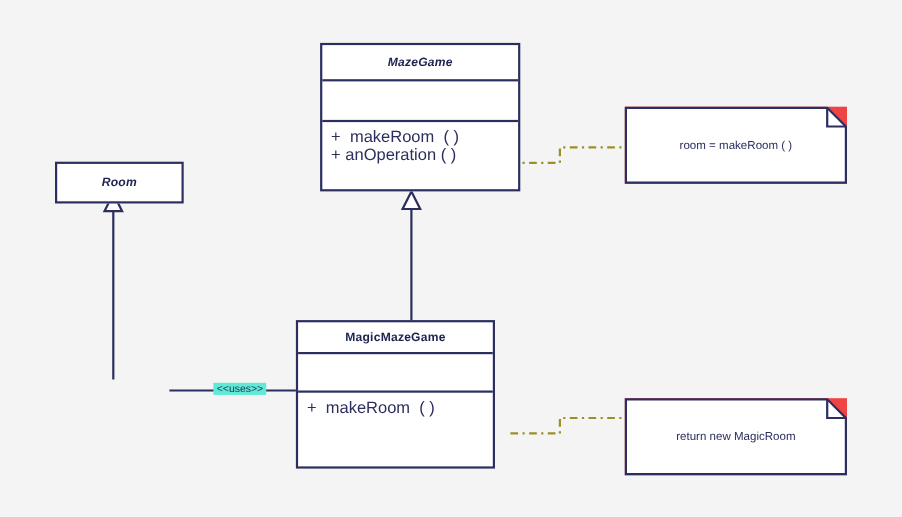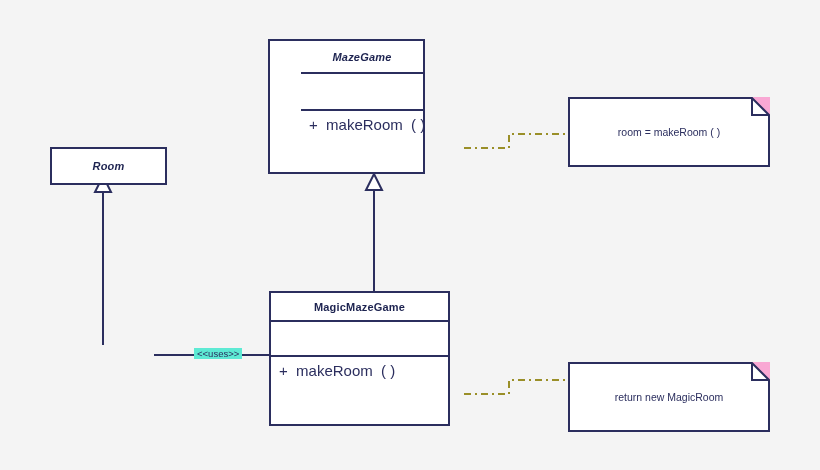--- a/index.html
+++ b/index.html
@@ -45,21 +45,21 @@
     padding: 6px 8px 0 8px;
     color: #2b2e5e;
     font-size: 15px;
     line-height: 16px;
   }
   .uml-member { white-space: pre; }
 
   
   .uml-note {
     position: absolute;
-    background: #f9a8d4;
+    background: #ef4444;
     box-sizing: border-box;
     display: flex;
     align-items: center;
     justify-content: center;
     color: #2b2e5e;
     font-size: 10.5px;
   }
   .note-svg {
     position: absolute;
     left: 0;
@@ -156,25 +156,26 @@
 
   <svg class="conn" style="left:464px; top:376px; width:105px; height:22px;" viewBox="0 0 105 22">
     <polyline class="dash-line" points="0,18 45,18 45,4 105,4"></polyline>
   </svg>
 
   <div class="uml-class" style="left:50px; top:147px; width:117px; height:38px;">
     <div class="uml-compartment uml-title abstract" style="height:34px;">Room</div>
   </div>
 
 
-  <div class="uml-class" style="left:268px; top:39px; width:157px; height:135px;padding-left:31px;">
+  <div class="uml-class" style="left:291px; top:39px; width:182px; height:135px;">
     <div class="uml-compartment uml-title abstract" style="height:31px;">MazeGame</div>
     <div class="uml-compartment" style="height:37px;"></div>
     <div class="uml-compartment uml-members" style="height:63px;">
       <div class="uml-member">+  makeRoom  ( )</div>
+      <div class="uml-member">+ anOperation ( )</div>
     </div>
   </div>
 
   <div class="uml-class" style="left:269px; top:291px; width:181px; height:135px;">
     <div class="uml-compartment uml-title" style="height:27px;">MagicMazeGame</div>
     <div class="uml-compartment" style="height:35px;"></div>
     <div class="uml-compartment uml-members" style="height:69px;">
       <div class="uml-member">+  makeRoom  ( )</div>
     </div>
   </div>

